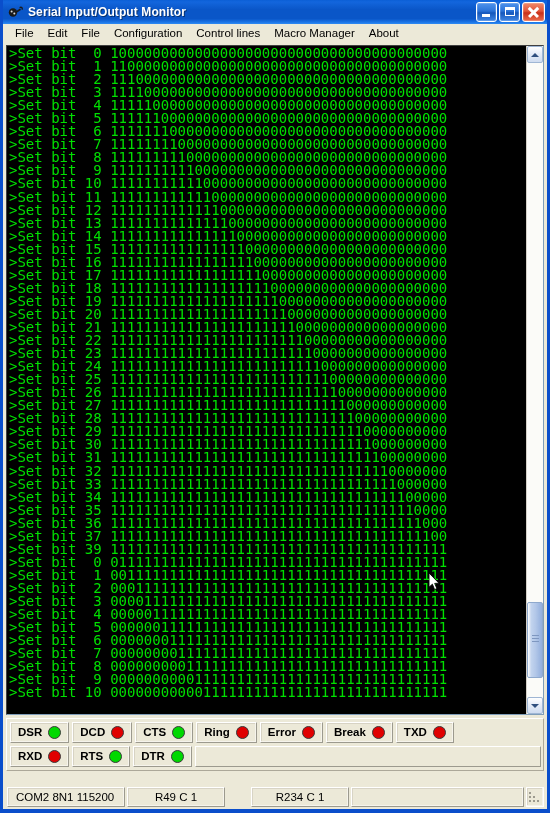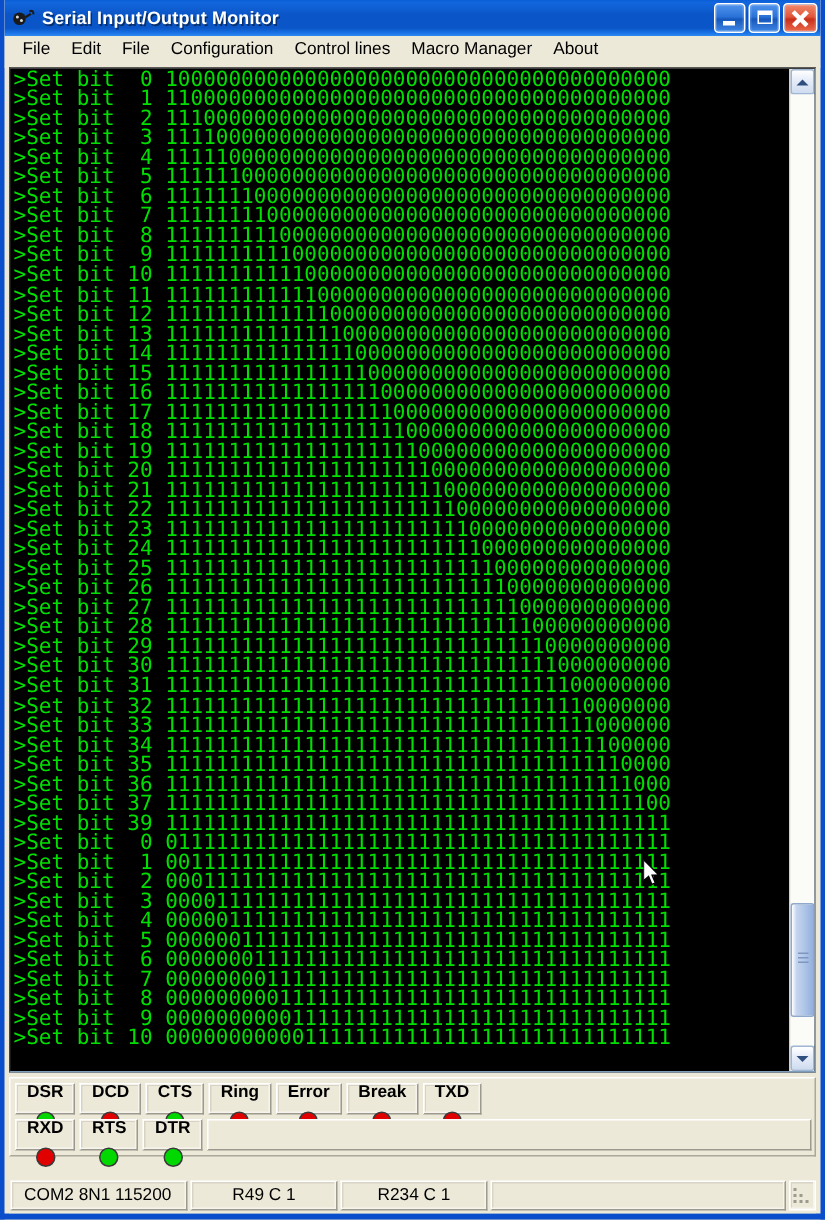--- a/index.html
+++ b/index.html
@@ -249,21 +249,20 @@
     gap: 6px;
     height: 21px;
     padding: 0 7px;
     margin-right: 3px;
     box-sizing: border-box;
     background: #ece9d8;
     border: 1px solid #ffffff;
     border-right-color: #9c9a8e;
     border-bottom-color: #9c9a8e;
     box-shadow: inset -1px -1px 0 #f6f4ec, inset 1px 1px 0 #d7d3c4;
-    flex-direction: column;
   }
   .led-label {
     font-size: 11.5px;
     font-weight: bold;
     color: #000000;
     line-height: 1;
     white-space: nowrap;
     font-family: "Liberation Sans", sans-serif;
   }
   .led-lamp {
@@ -303,21 +302,21 @@
     box-sizing: border-box;
     display: flex;
     align-items: center;
     margin-right: 2px;
     font-size: 11.5px;
     color: #000000;
     font-family: "Liberation Sans", sans-serif;
   }
   .status-cell.c0 { width: 118px; padding-left: 8px; }
   .status-cell.c1 { width: 98px; justify-content: center; }
-  .status-cell.c2 { width: 98px; justify-content: center; }
+  .status-cell.c2 { width: 98px; justify-content: center; margin-left: 24px; }
   .status-cell.c3 { flex: 1 1 auto; }
   .status-cell.grip {
     width: 18px;
     margin-right: 0;
     position: relative;
     border: 1px solid #ffffff;
   }
   .grip-marks {
     position: absolute;
     right: 2px; bottom: 2px;

